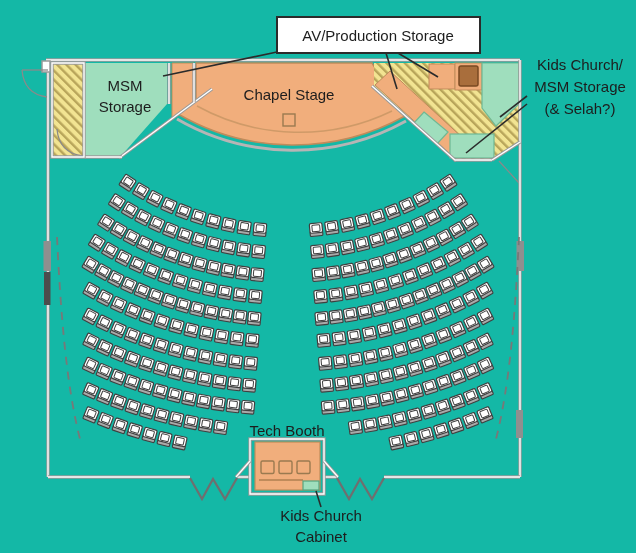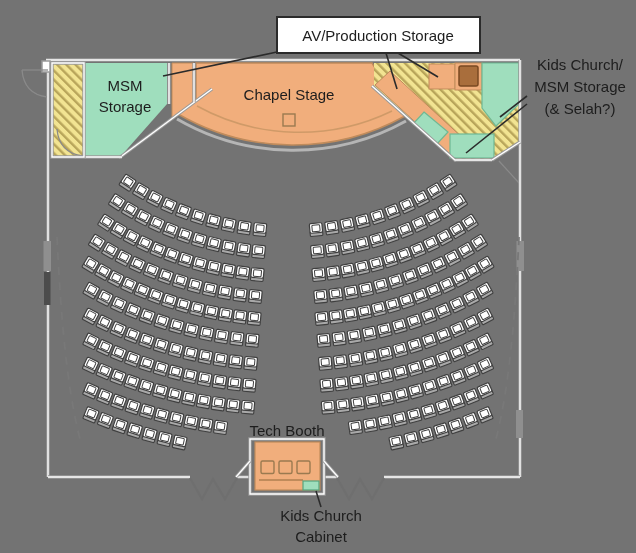--- a/index.html
+++ b/index.html
@@ -1,17 +1,17 @@
 <!DOCTYPE html>
 <html><head>
 <meta charset="utf-8">
 <title>Floor Plan</title>
 <style>
   html,body{margin:0;padding:0;background:#ffffff;}
-  .canvas{width:636px;height:553px;position:relative;background:#737373;}
+  .canvas{width:636px;height:553px;position:relative;background:#14b8a6;}
   svg{display:block;}
   text{font-family:"Liberation Sans",sans-serif;font-size:15px;fill:#1d1d1d;text-anchor:middle;}
   .wall{fill:none;stroke:#9a9a9a;stroke-width:3.4;}
   .wall-core{fill:none;stroke:#ffffff;stroke-width:1.4;}
   .thinline{fill:none;stroke:#8a8a8a;stroke-width:1.3;}
   .leader{fill:none;stroke:#2b2b2b;stroke-width:1.6;}
   .zigzag{fill:none;stroke:#6f6f6f;stroke-width:2.2;stroke-linejoin:miter;}
   .aisle-dash{fill:none;stroke:#787878;stroke-width:1.8;stroke-dasharray:8 7;}
 </style>
 </head>

